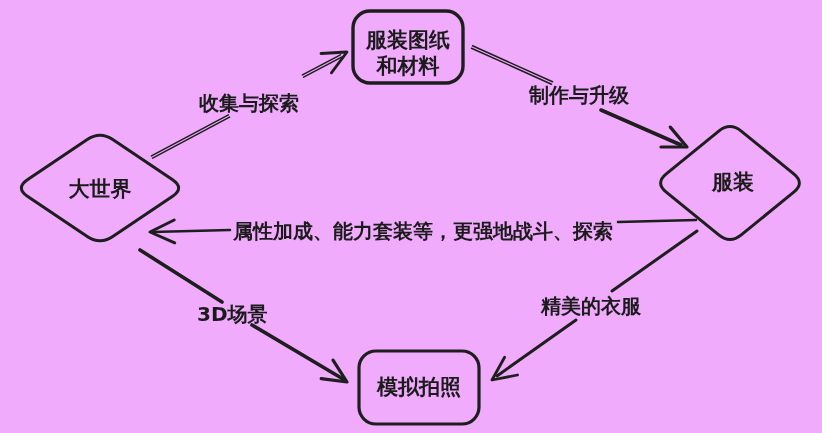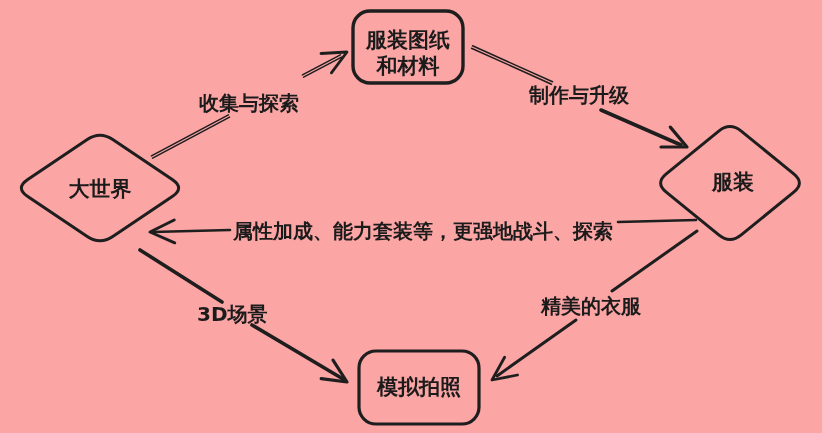--- a/index.html
+++ b/index.html
@@ -7,21 +7,21 @@
     padding: 0;
     background: #ffffff;
     width: 822px;
     height: 433px;
     overflow: hidden;
   }
   .canvas-wrap {
     position: relative;
     width: 822px;
     height: 433px;
-    background: #fca5a5;
+    background: #f0abfc;
   }
   svg text {
     font-family: "DejaVu Sans", sans-serif;
     font-weight: 600;
   }
   .node-label { font-size: 21px; }
   .edge-label { font-size: 20px; }
 </style>
 </head>
 <body>

